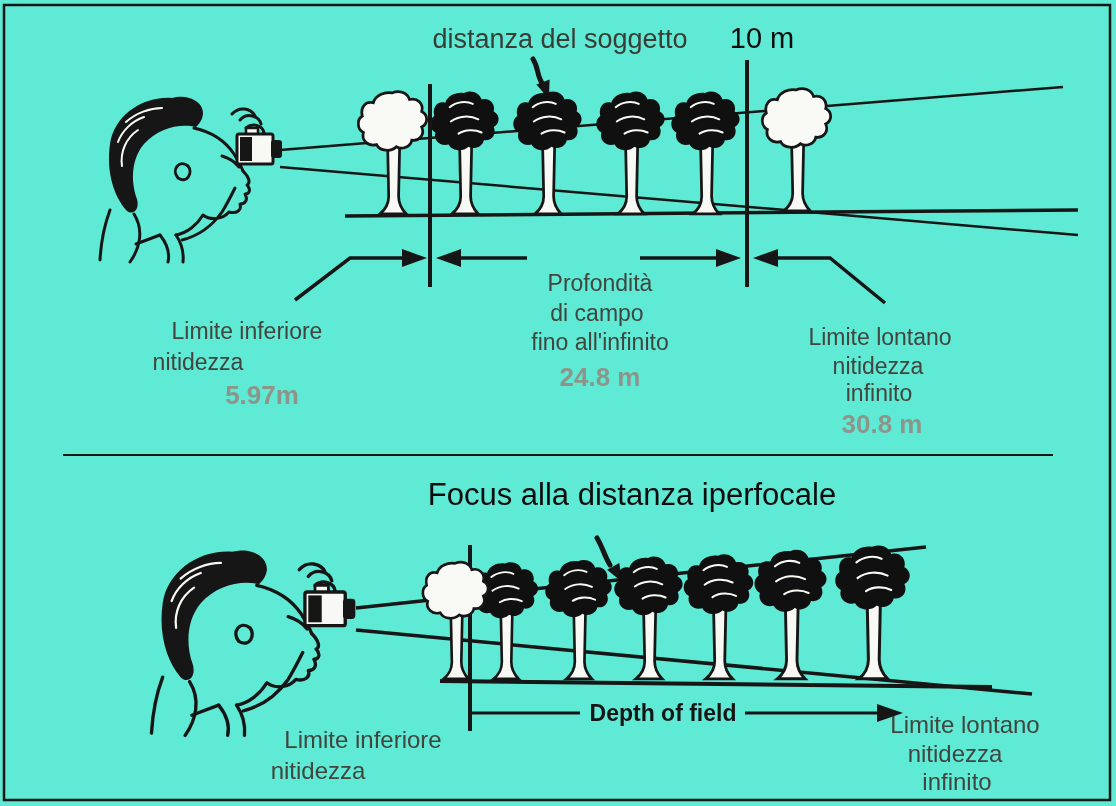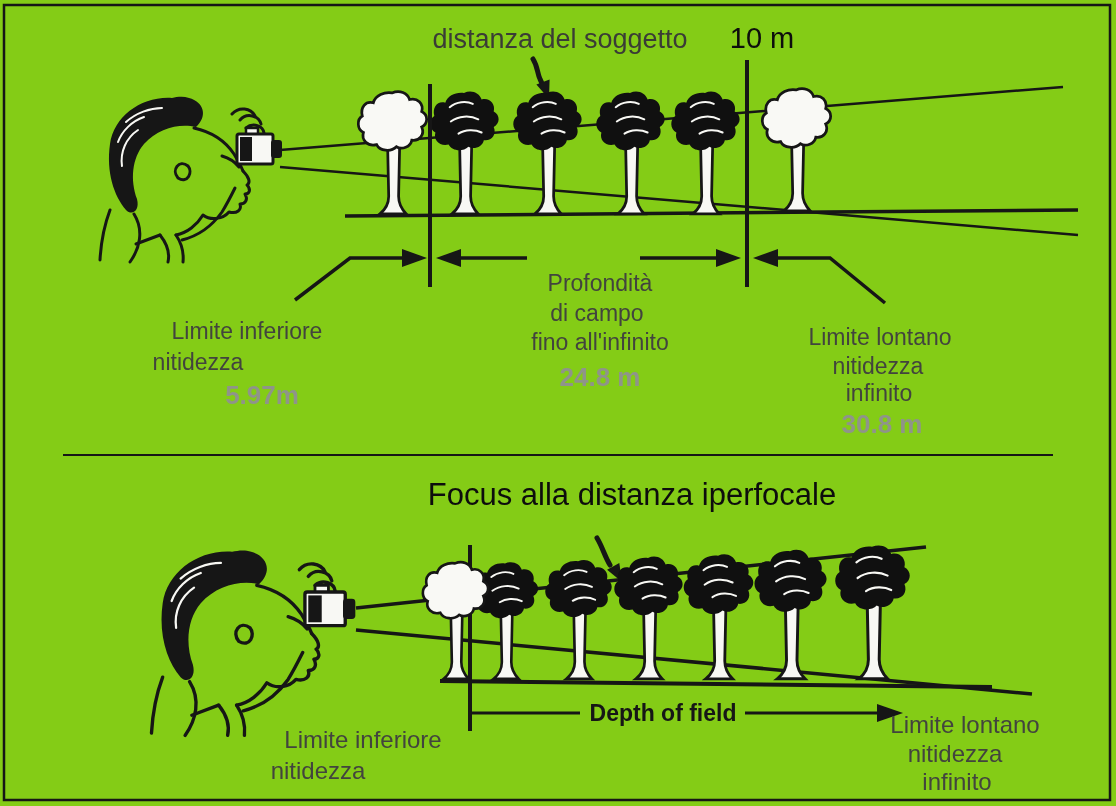--- a/index.html
+++ b/index.html
@@ -1,16 +1,16 @@
 <!DOCTYPE html>
 <html><head>
 <meta charset="utf-8">
 <style>
   html,body{margin:0;padding:0;background:#f8f8f4;}
-  .page{position:relative;width:1116px;height:806px;background:#84cc16;overflow:hidden;}
+  .page{position:relative;width:1116px;height:806px;background:#5eead4;overflow:hidden;}
   svg{display:block;}
   text{font-family:"Liberation Sans","DejaVu Sans",sans-serif;}
   .ttl{font-size:27px;}
   .sub{font-size:29px;}
   .bttl{font-size:31px;}
   .lbl{font-size:23px;}
   .lbl24{font-size:24px;}
   .val{font-size:26px;font-weight:bold;}
   .dof{font-size:23px;font-weight:bold;}
 </style>

